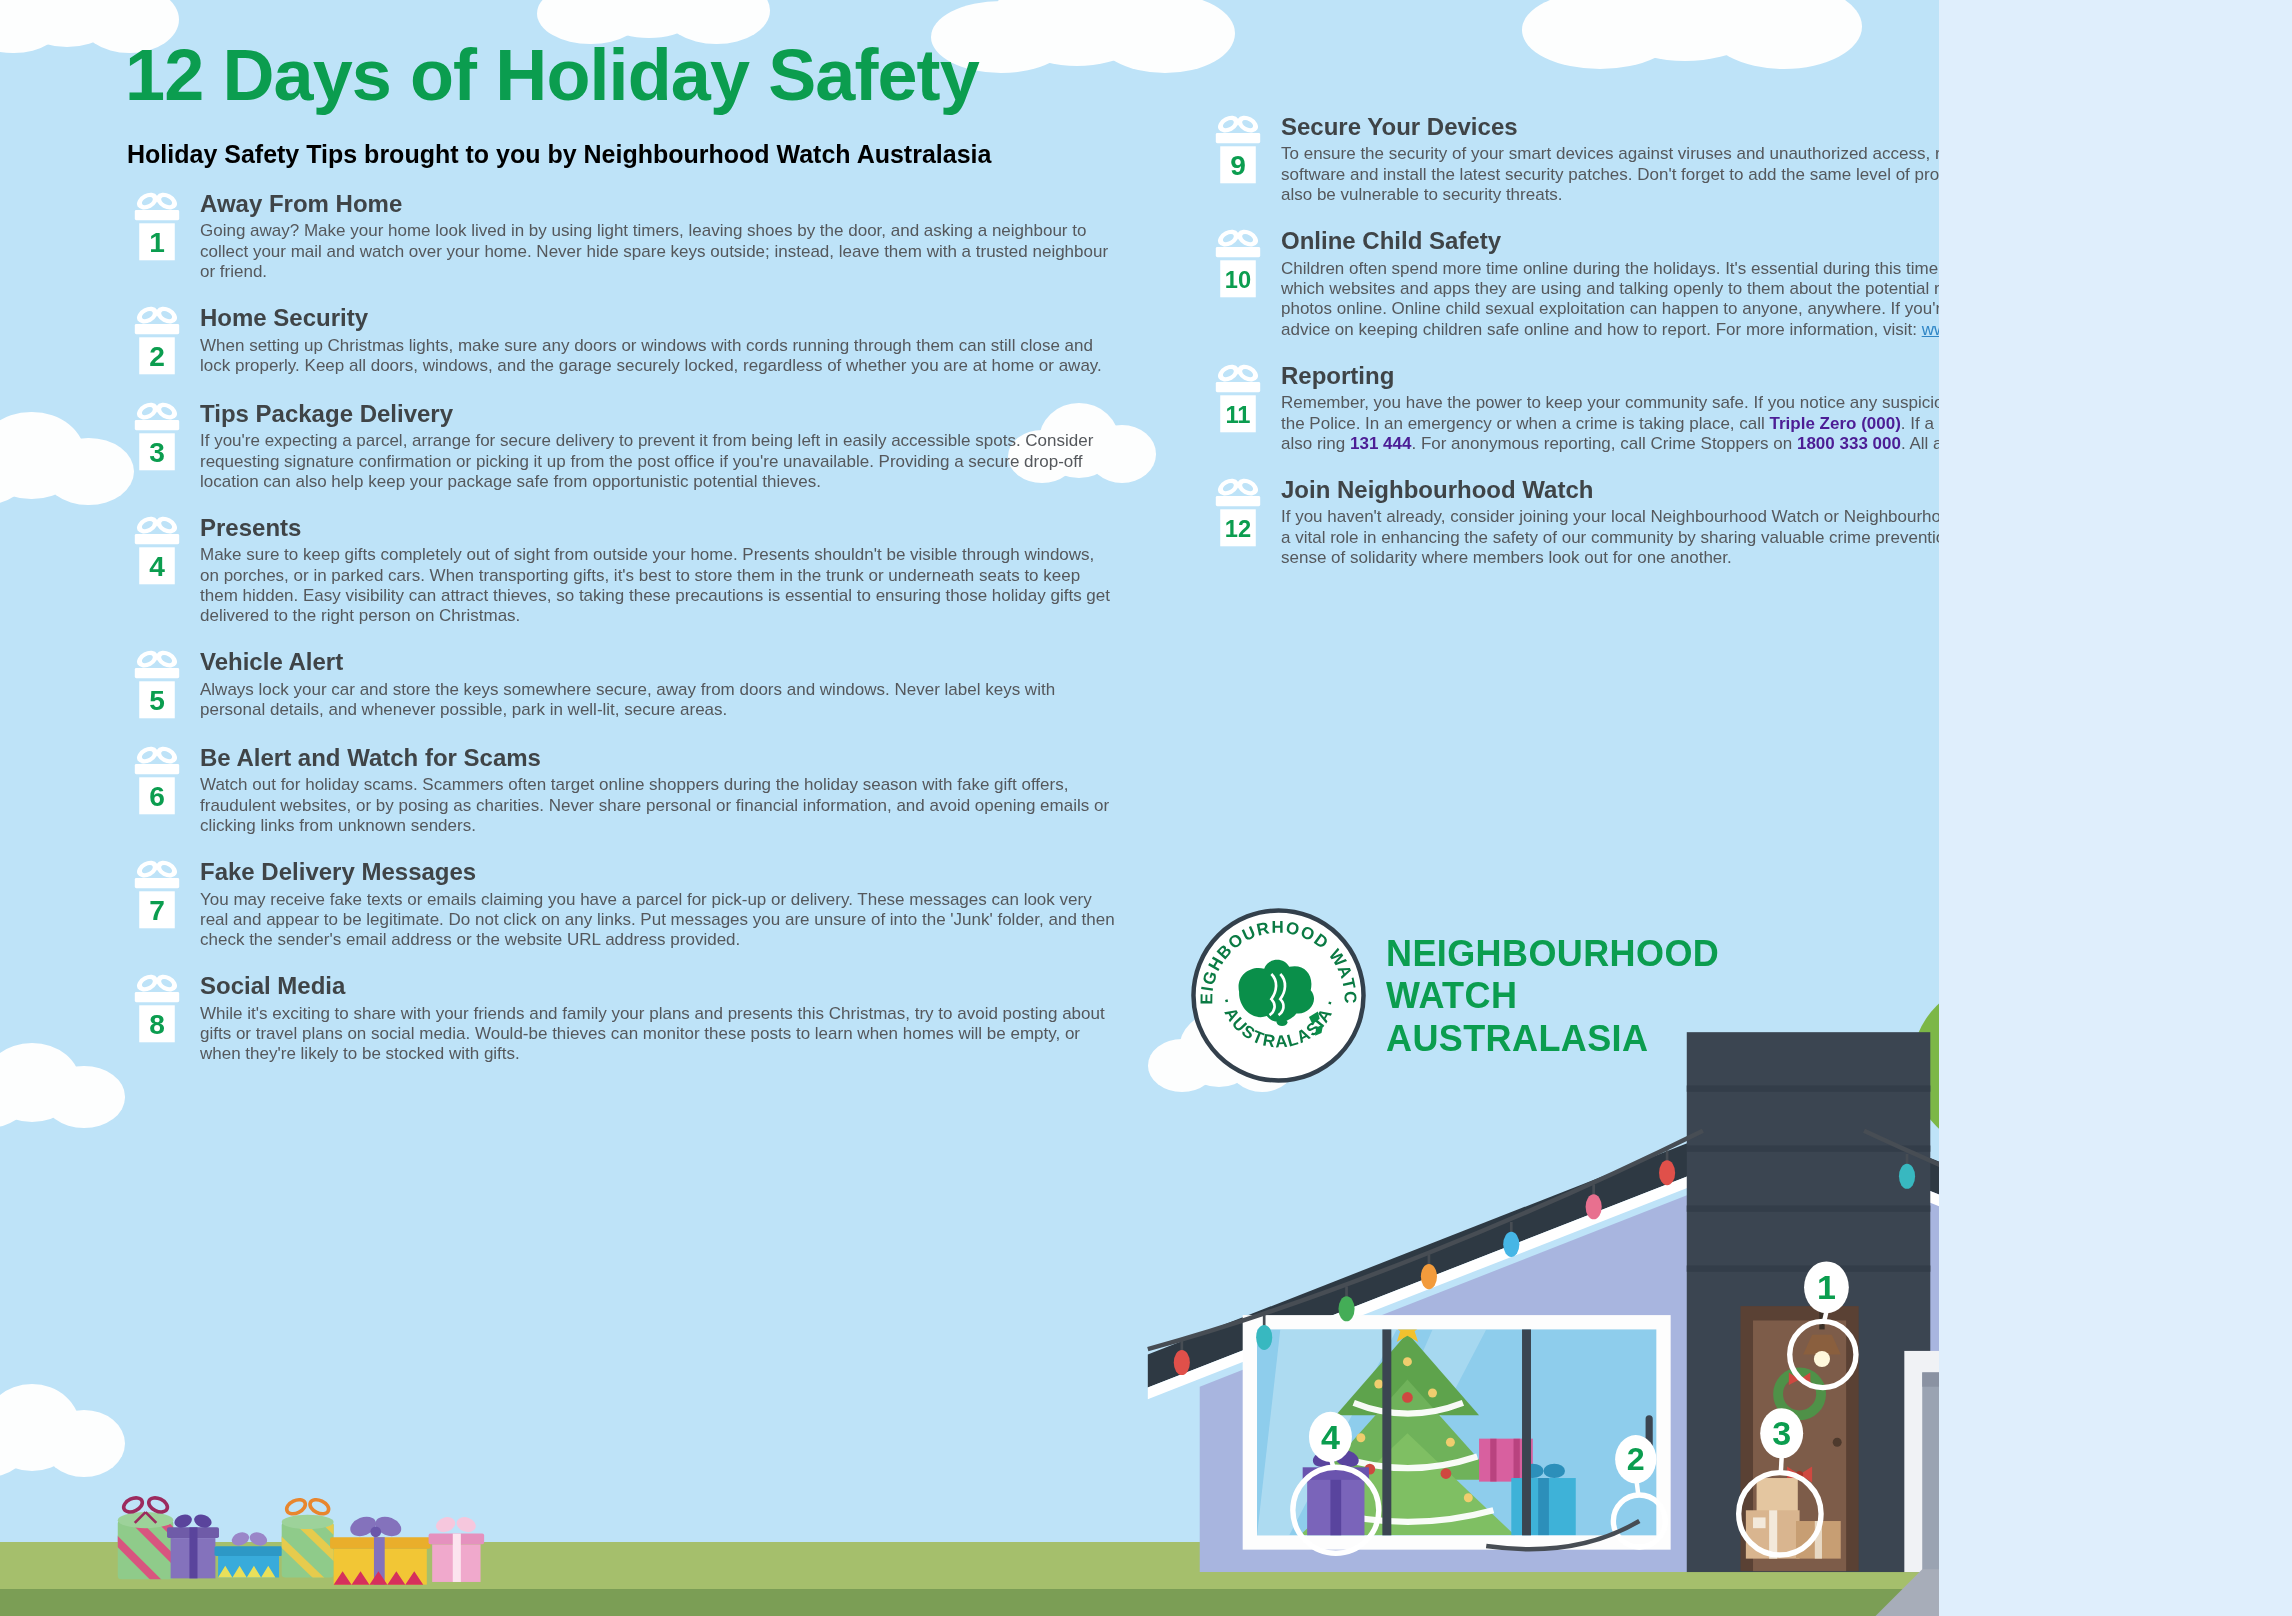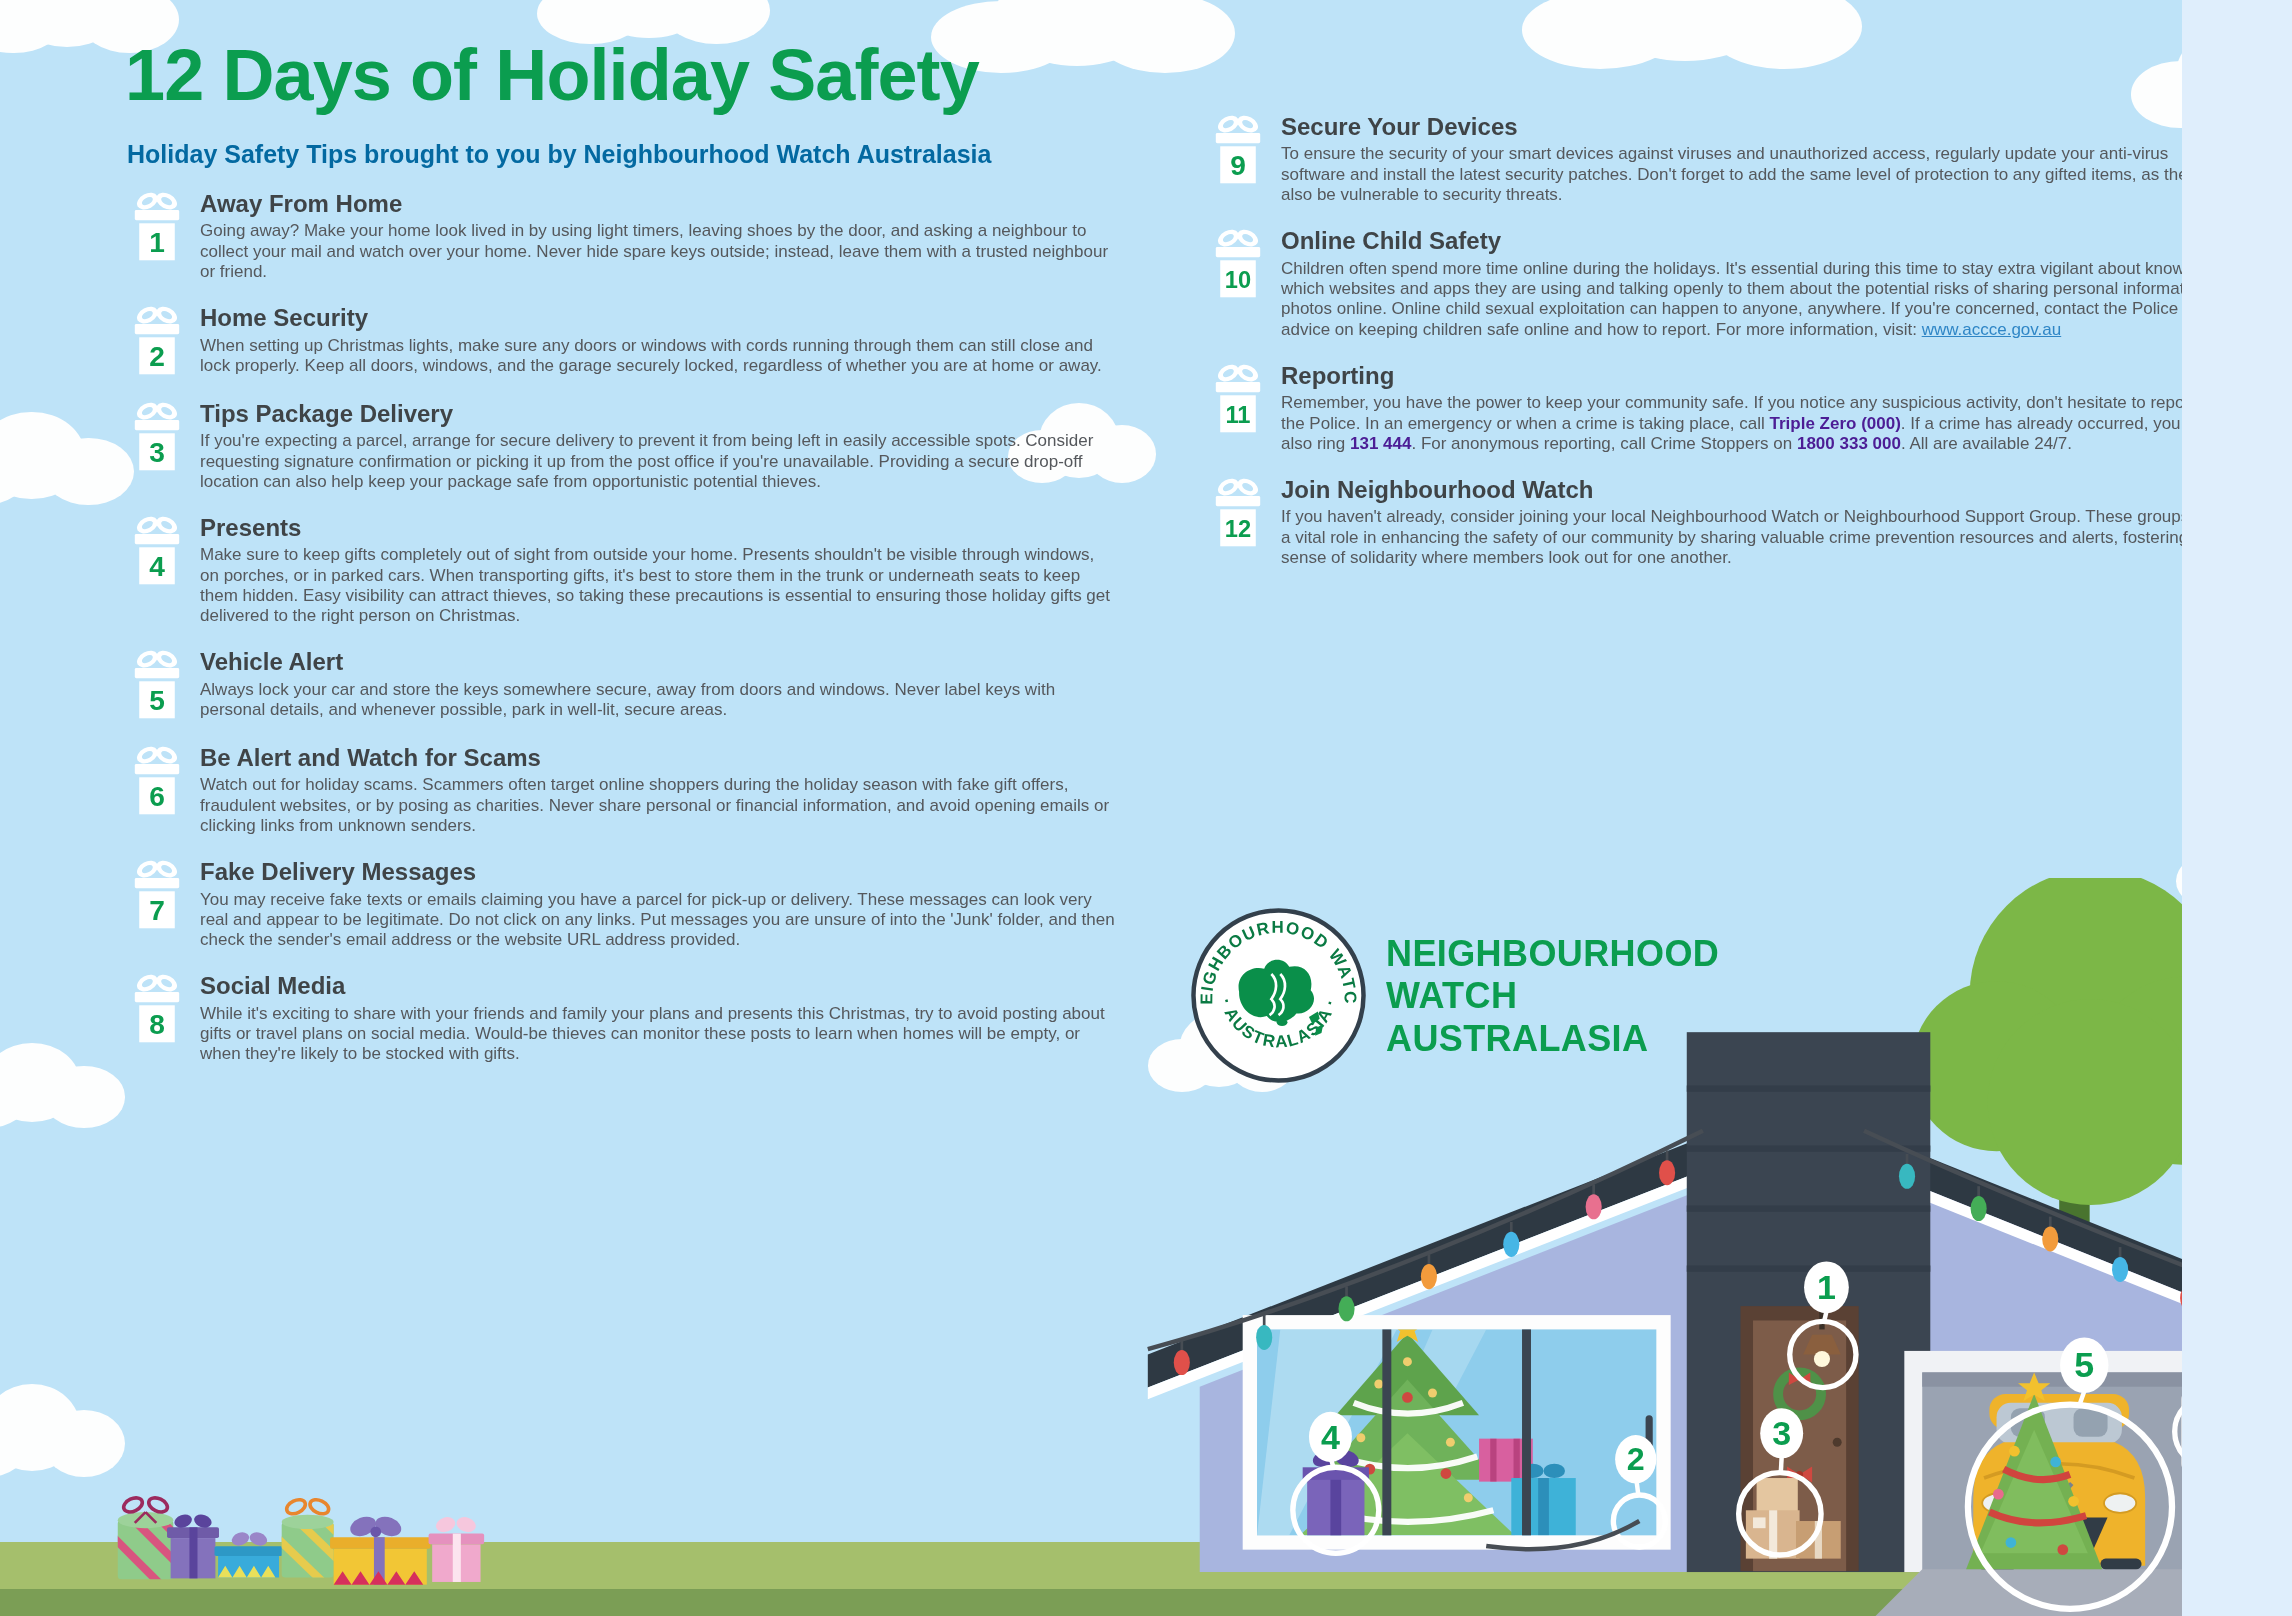--- a/index.html
+++ b/index.html
@@ -1,29 +1,29 @@
 <!DOCTYPE html>
 <html style="font-size:14.3px"><head>
 <meta charset="utf-8">
 <style>
   html,body{margin:0;padding:0;background:#dfeefc;}
-  .poster{position:relative;width:2182px;height:1617px;background:#bee3f8;overflow:hidden;
+  .poster{position:relative;width:1939px;height:1617px;background:#bee3f8;overflow:hidden;
           font-family:"Liberation Sans",sans-serif;color:#55585c;}
   
   .cloud{position:absolute;}
   .cloud i{position:absolute;display:block;background:#fdfefe;border-radius:50%;}
   .cloud i:nth-child(1){left:0;top:32%;width:46%;height:62%;}
   .cloud i:nth-child(2){left:21%;top:0;width:54%;height:88%;}
   .cloud i:nth-child(3){left:54%;top:26%;width:46%;height:68%;}
   
   .grass{position:absolute;left:0;top:1542px;width:2293px;height:74px;background:#a5bf6c;}
   .grass-dark{position:absolute;left:0;top:1589px;width:2293px;height:28px;background:#7b9e55;}
   
   .title{position:absolute;left:125px;top:34px;font-size:72px;font-weight:bold;color:#0b9d4f;letter-spacing:-0.9px;}
-  .subtitle{position:absolute;left:127px;top:140px;font-size:25px;font-weight:bold;color:#0369a1;}
+  .subtitle{position:absolute;left:127px;top:140px;font-size:25px;font-weight:bold;color:#000000;}
   
   .col{position:absolute;display:flex;flex-direction:column;gap:21.5px;}
   .col-left{left:130px;top:190px;width:985px;}
   .col-right{left:1211px;top:113px;width:1021px;}
   .tip{display:grid;grid-template-columns:54px 1fr;column-gap:16px;align-items:start;}
   .gift{width:54px;height:74px;display:block;}
   .gift-number{font-family:"Liberation Sans",sans-serif;font-weight:bold;fill:#0b9d4f;}
   .tip-title{font-size:24px;font-weight:bold;color:#3f4447;line-height:1.2;margin-bottom:2.7px;}
   .tip-body{font-size:17px;line-height:1.2;color:#55585c;}
   .tip-body .b{font-weight:bold;color:#4c1d95;}

